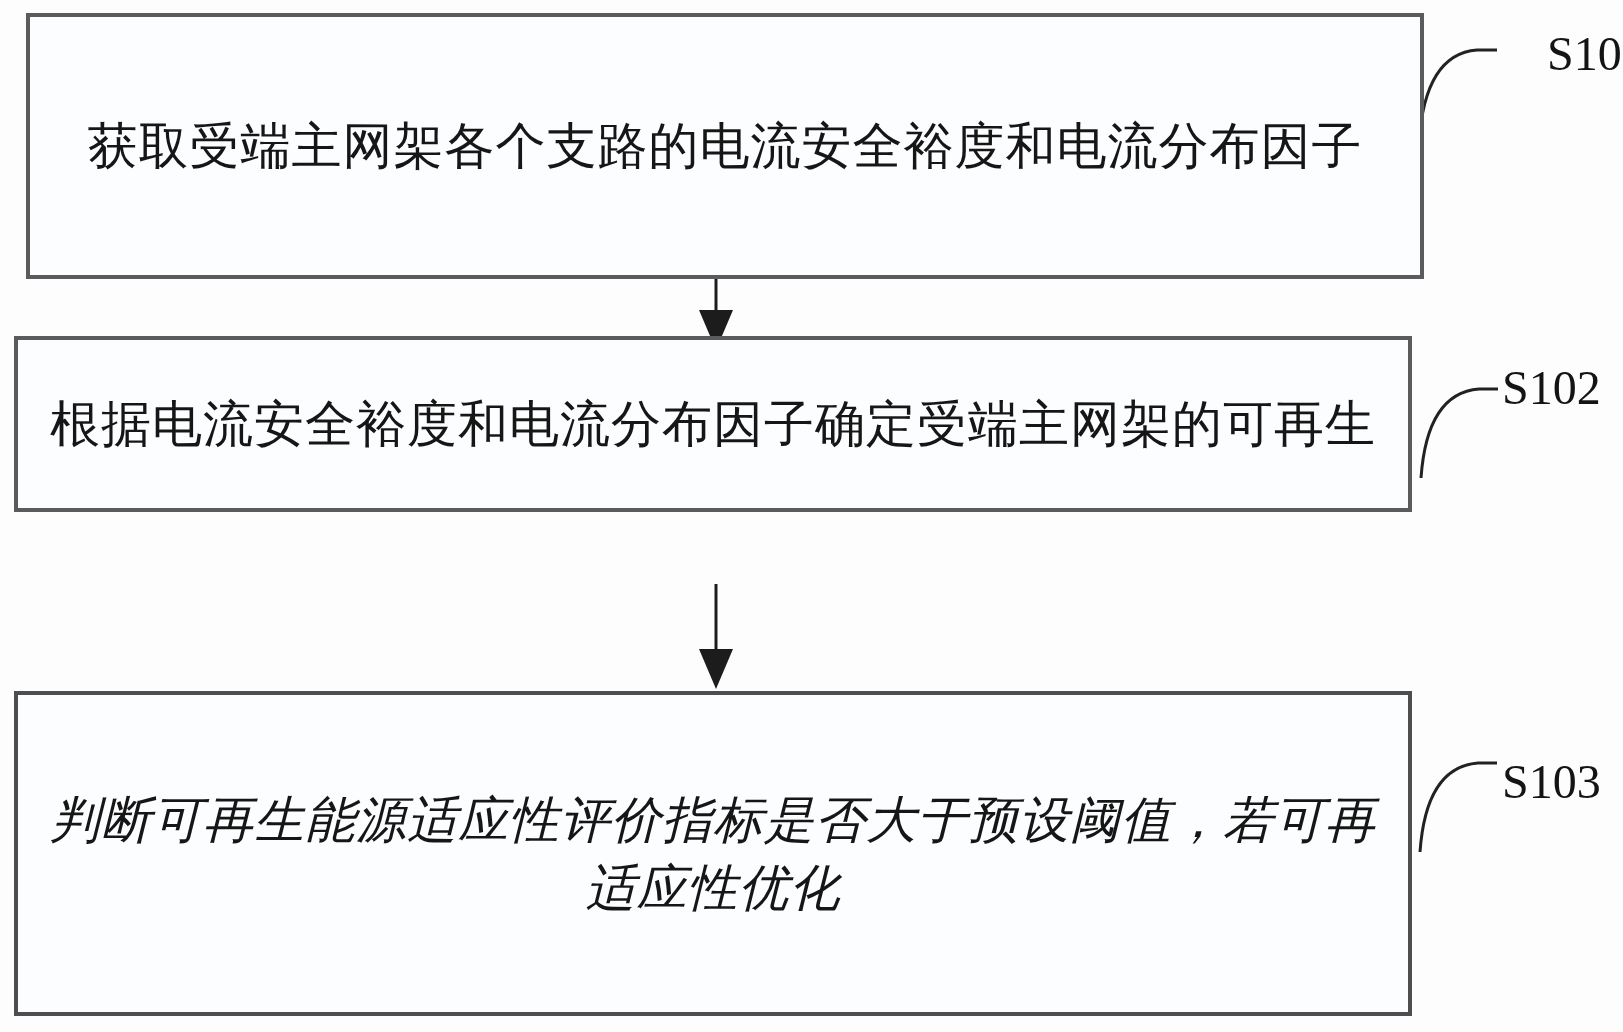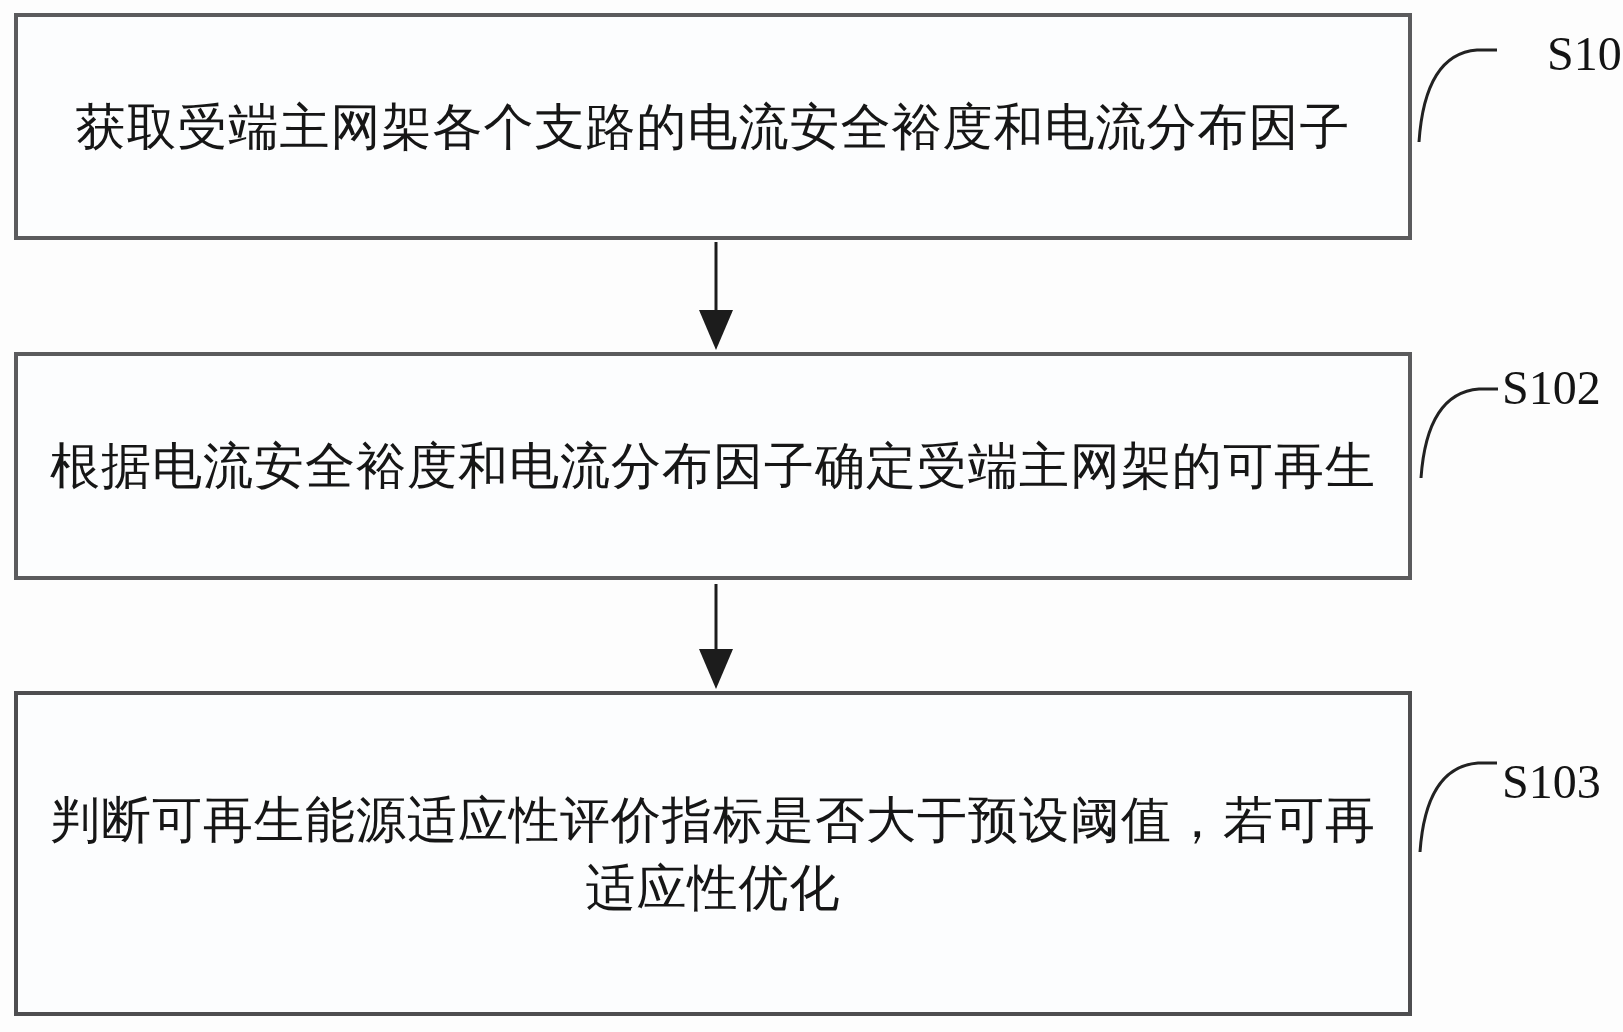--- a/index.html
+++ b/index.html
@@ -28,23 +28,23 @@
     align-items: center;
   }
   .flow-box .txt-line {
     font-size: 50px;
     line-height: 68px;
     letter-spacing: 1px;
     color: #161616;
     text-align: center;
     white-space: nowrap;
   }
-  #box-1 { top: 13px;  height: 227px; }
-  #box-2 { top: 352px; height: 228px; }
-  #box-3 { top: 691px; height: 325px; border-color: #4e4e50; }
+  #box-1 { top: 13px;  height: 266px; margin-left: 12px; }
+  #box-2 { top: 336px; height: 176px; }
+  #box-3 { top: 691px; height: 325px; border-color: #4e4e50; font-style: italic; }
 
   .overlay {
     position: absolute;
     left: 0; top: 0;
     width: 1623px;
     height: 1032px;
     pointer-events: none;
   }
   .step-label {
     position: absolute;

